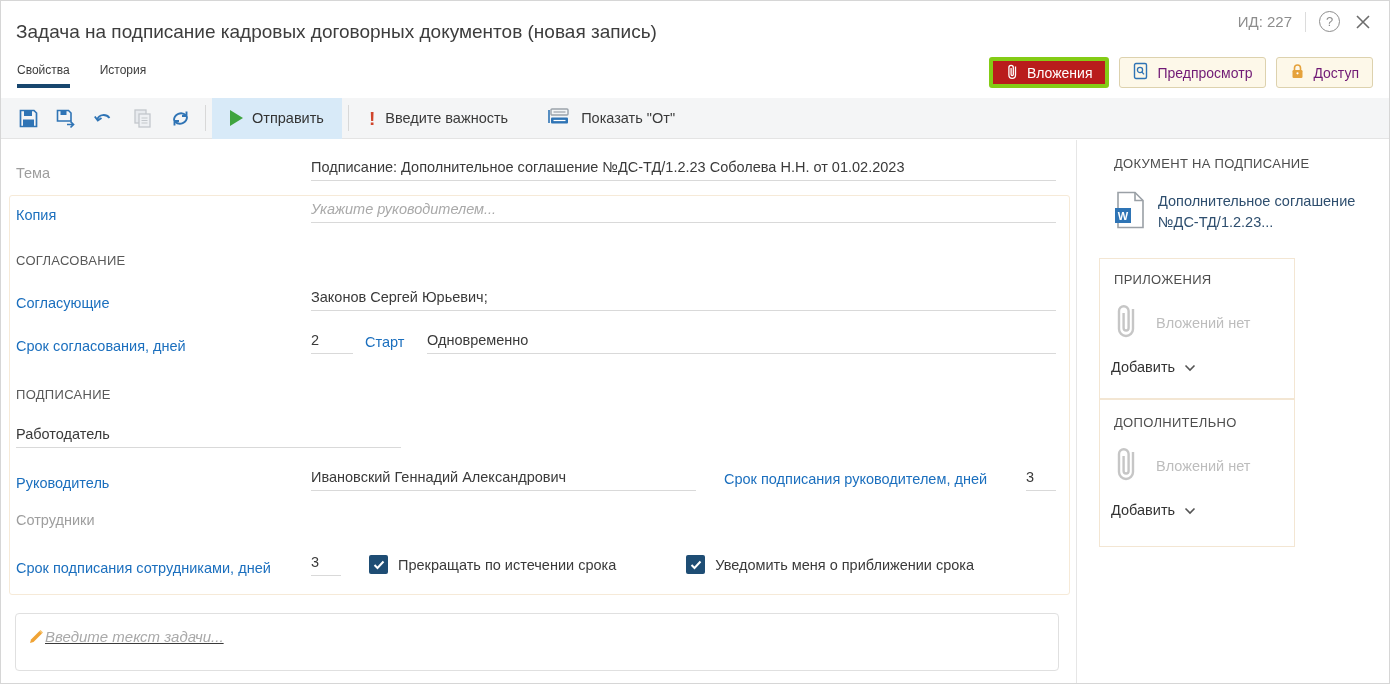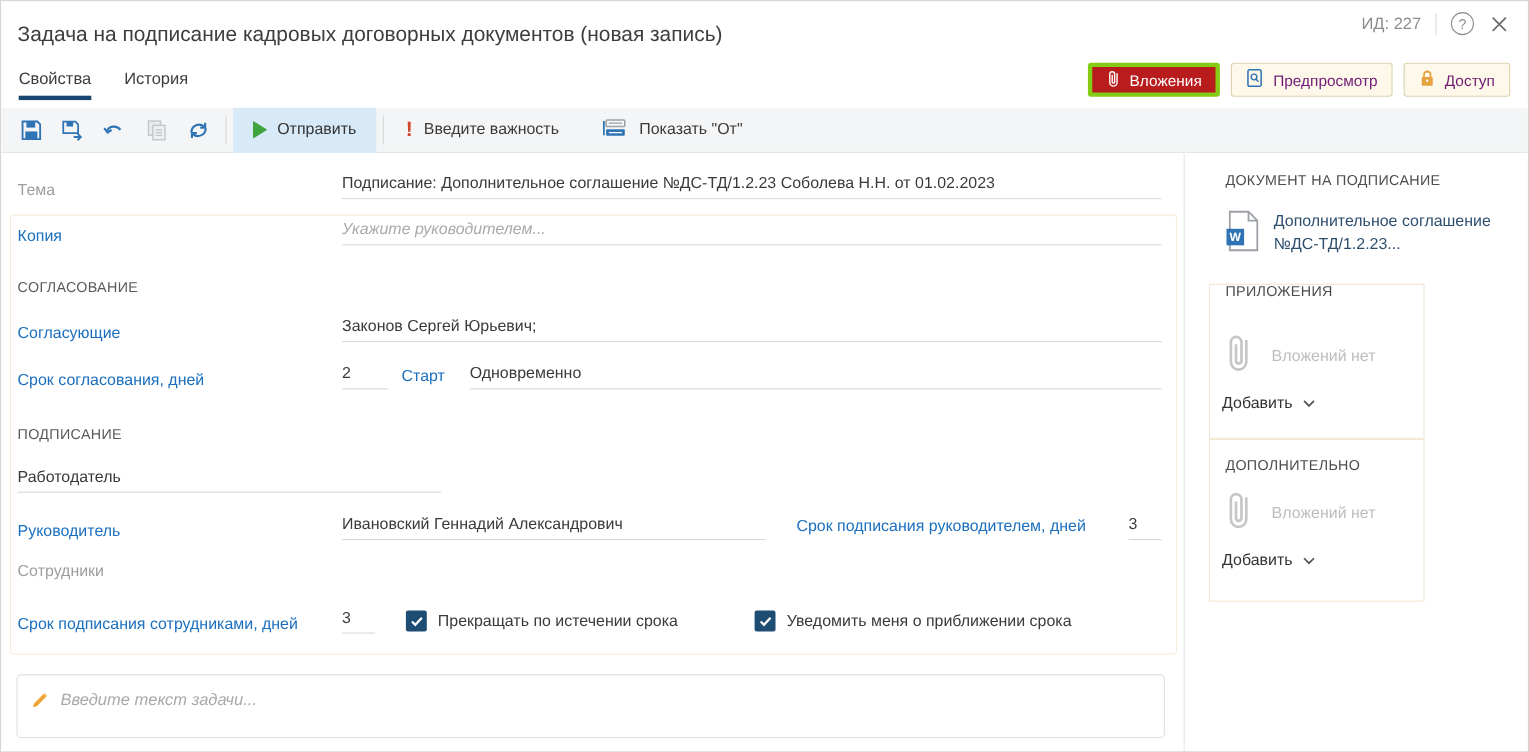--- a/index.html
+++ b/index.html
@@ -11,21 +11,21 @@
   }
   
   .page-title { position:absolute; left:15px; top:20px; font-size:19px; color:#3d3d3d; }
   .header-right { position:absolute; right:16px; top:10px; display:flex; align-items:center; gap:13px; }
   .id-label { font-size:15px; color:#8d8d8d; }
   .hdr-sep { width:1px; height:20px; background:#dcdcdc; }
   .help-btn { width:21px; height:21px; border:1.4px solid #8d8d8d; border-radius:50%;
     color:#8d8d8d; font-size:13px; display:flex; align-items:center; justify-content:center; cursor:pointer; }
   .close-btn { width:20px; height:20px; display:flex; align-items:center; justify-content:center; cursor:pointer; }
   
-  .tabs { position:absolute; left:16px; top:62px; display:flex; gap:30px; font-size:15px; }
+  .tabs { position:absolute; left:16px; top:62px; display:flex; gap:30px; font-size:12px; }
   .tab { padding-bottom:11px; cursor:pointer; color:#3c3c3c; position:relative; }
   .tab.active::after { content:""; position:absolute; left:0; right:0; bottom:0; height:4px; background:#17466e; }
   
   .top-actions { position:absolute; right:16px; top:56px; display:flex; gap:10px; }
   .btn { height:31px; display:flex; align-items:center; gap:8px; padding:0 13px;
     border-radius:3px; font-size:14px; cursor:pointer; }
   .btn-navy { background:#b91c1c; color:#fff; border:4px solid #84cc16; }
   .btn-cream { background:#fdf8e9; color:#701a75; border:1px solid #ddd2ae; }
   
   .toolbar { position:absolute; left:0; top:97px; width:100%; height:41px; background:#f4f5f6;
@@ -46,22 +46,22 @@
   .lbl-blue { color:#1b6fbe; cursor:pointer; }
   .val { border-bottom:1px solid #d9d9d9; padding-bottom:4px; color:#3a3a3a; min-height:22px; }
   .val-flex { flex:1; }
   .placeholder { color:#a9a9a9; font-style:italic; }
   .section-h { position:absolute; left:15px; font-size:13px; color:#595959; letter-spacing:.3px; }
   .num { width:42px; flex:none; }
   .cbx { width:19px; height:19px; background:#1e4d74; border-radius:2px; flex:none;
     display:flex; align-items:center; justify-content:center; cursor:pointer; margin-bottom:2px; }
   .cbx-label { margin-left:10px; margin-bottom:3px; }
   .task-textarea { position:absolute; left:14px; top:612px; width:1044px; height:58px;
-    border:1px solid #e0e0e0; border-radius:4px; display:flex; align-items:flex-start; gap:10px;
-    padding:14px 12px; cursor:text; font-size:15px; }
+    border:1px solid #e0e0e0; border-radius:4px; display:flex; align-items:flex-start; gap:0;
+    padding:14px 12px; cursor:text; font-size:15px;text-decoration:underline; }
   
   .v-divider { position:absolute; left:1075px; top:139px; bottom:0; width:1px; background:#e6e6e6; }
   .sb-h { position:absolute; font-size:13px; color:#4d4d4d; letter-spacing:.3px; }
   .doc-item { position:absolute; left:1113px; top:190px; display:flex; gap:13px; cursor:pointer; }
   .doc-name { font-size:14.5px; color:#2e4e6e; line-height:21px; }
   .sb-panel { position:absolute; left:1098px; width:196px; border:1px solid #f3e6d3; background:#fff; }
   .empty-att { position:absolute; display:flex; align-items:center; gap:16px; }
   .empty-txt { color:#bdbdbd; font-size:14.5px; }
   .add-link { position:absolute; display:flex; align-items:flex-end; gap:9px; font-size:14.5px;
     color:#333; cursor:pointer; }
@@ -262,21 +262,21 @@
         <text x="9" y="28.5" font-size="11" font-weight="bold" fill="#fff" text-anchor="middle" font-family="Liberation Sans, sans-serif">W</text>
       </svg>
     </span>
     <span class="doc-name">
       <span>Дополнительное соглашение</span><br>
       <span>№ДС-ТД/1.2.23...</span>
     </span>
   </div>
 
   <div class="sb-panel" style="top:257px; height:141px;"></div>
-  <div class="sb-h" style="left:1113px; top:256px;">ПРИЛОЖЕНИЯ</div>
+  <div class="sb-h" style="left:1113px; top:271px;">ПРИЛОЖЕНИЯ</div>
   <div class="empty-att" style="left:1113px; top:300px;">
     <span>
       <svg width="26" height="40" viewBox="0 0 26 40">
           <path d="M19 8 v20 a7 7 0 0 1 -14 0 V10 a4.8 4.8 0 0 1 9.6 0 v17 a2.5 2.5 0 0 1 -5 0 V12" fill="none" stroke="#c6c6c6" stroke-width="2.4"></path>
         </svg>
     </span>
     <span class="empty-txt">Вложений нет</span>
   </div>
   <div class="add-link" style="left:1110px; top:358px;">
     <span>Добавить</span>

